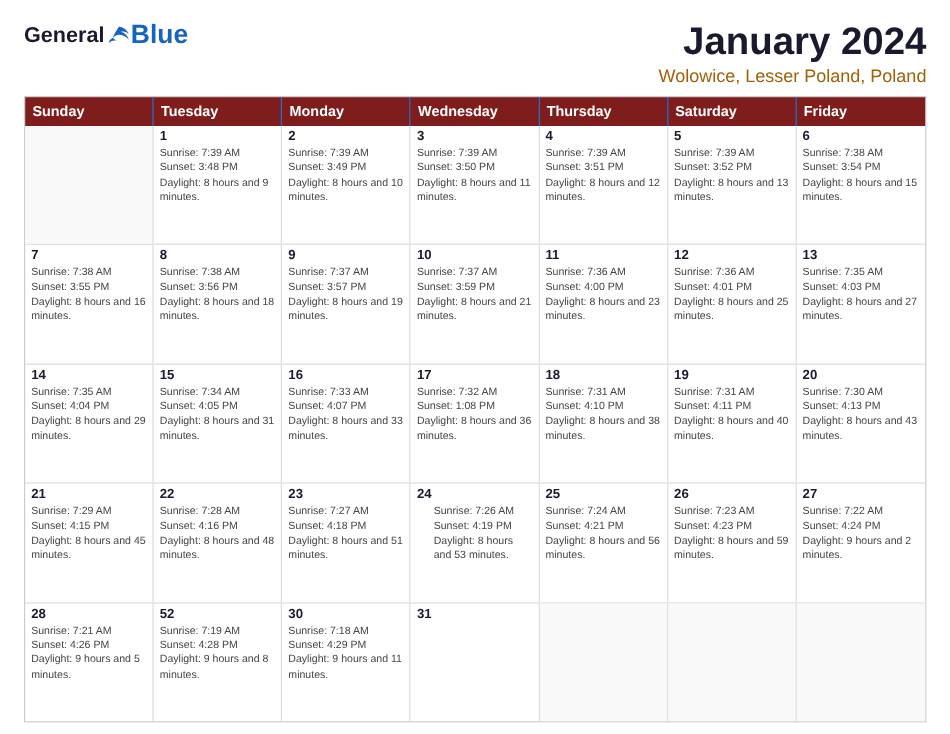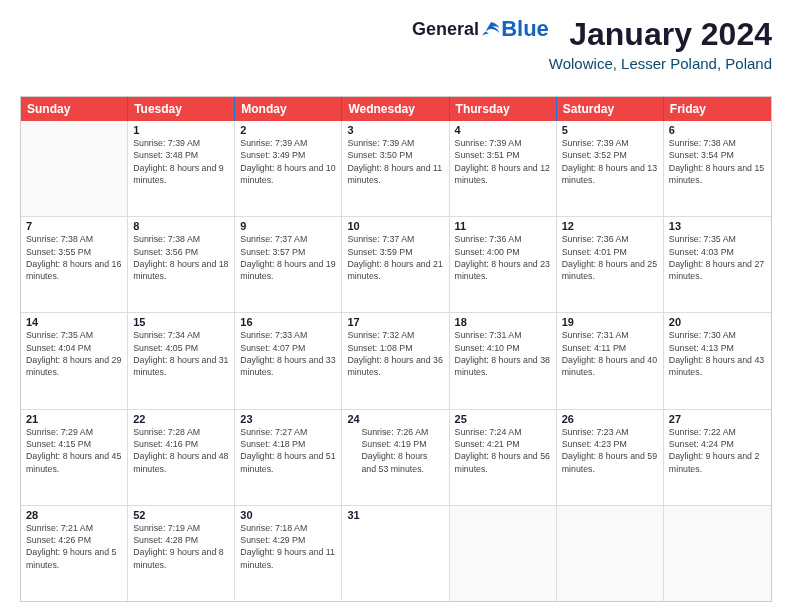--- a/index.html
+++ b/index.html
@@ -12,23 +12,23 @@
     }
     .page {
       width: 792px;
       height: 612px;
       padding: 16px 20px 10px 20px;
       display: flex;
       flex-direction: column;
     }
     .header {
       display: flex;
-      justify-content: flex-end;
+      justify-content: space-between;
       align-items: flex-start;
-      margin-bottom: 24px;
+      margin-bottom: 8px;
     }
     .logo {
       display: flex;
       flex-direction: column;
       align-items: flex-start;
     }
     .logo-text {
       display: flex;
       align-items: center;
       gap: 0;
@@ -51,33 +51,33 @@
     .title-area {
       text-align: right;
     }
     .month-title {
       font-size: 32px;
       font-weight: bold;
       color: #1a1a2e;
     }
     .location {
       font-size: 15px;
-      color: #0c4a6e;
+      color: #a16207;
       margin-top: 2px;
     }
     .calendar {
       flex: 1;
       border: 1px solid #ccc;
       display: flex;
       flex-direction: column;
     }
     .cal-header {
       display: grid;
       grid-template-columns: repeat(7, 1fr);
-      background: #ef4444;
+      background: #7f1d1d;
     }
     .cal-header-cell {
       color: white;
       font-weight: bold;
       font-size: 12px;
       padding: 5px 6px;
       text-align: left;
       border-right: 1px solid #1976d2;
     }
     .cal-header-cell:last-child { border-right: none; }

